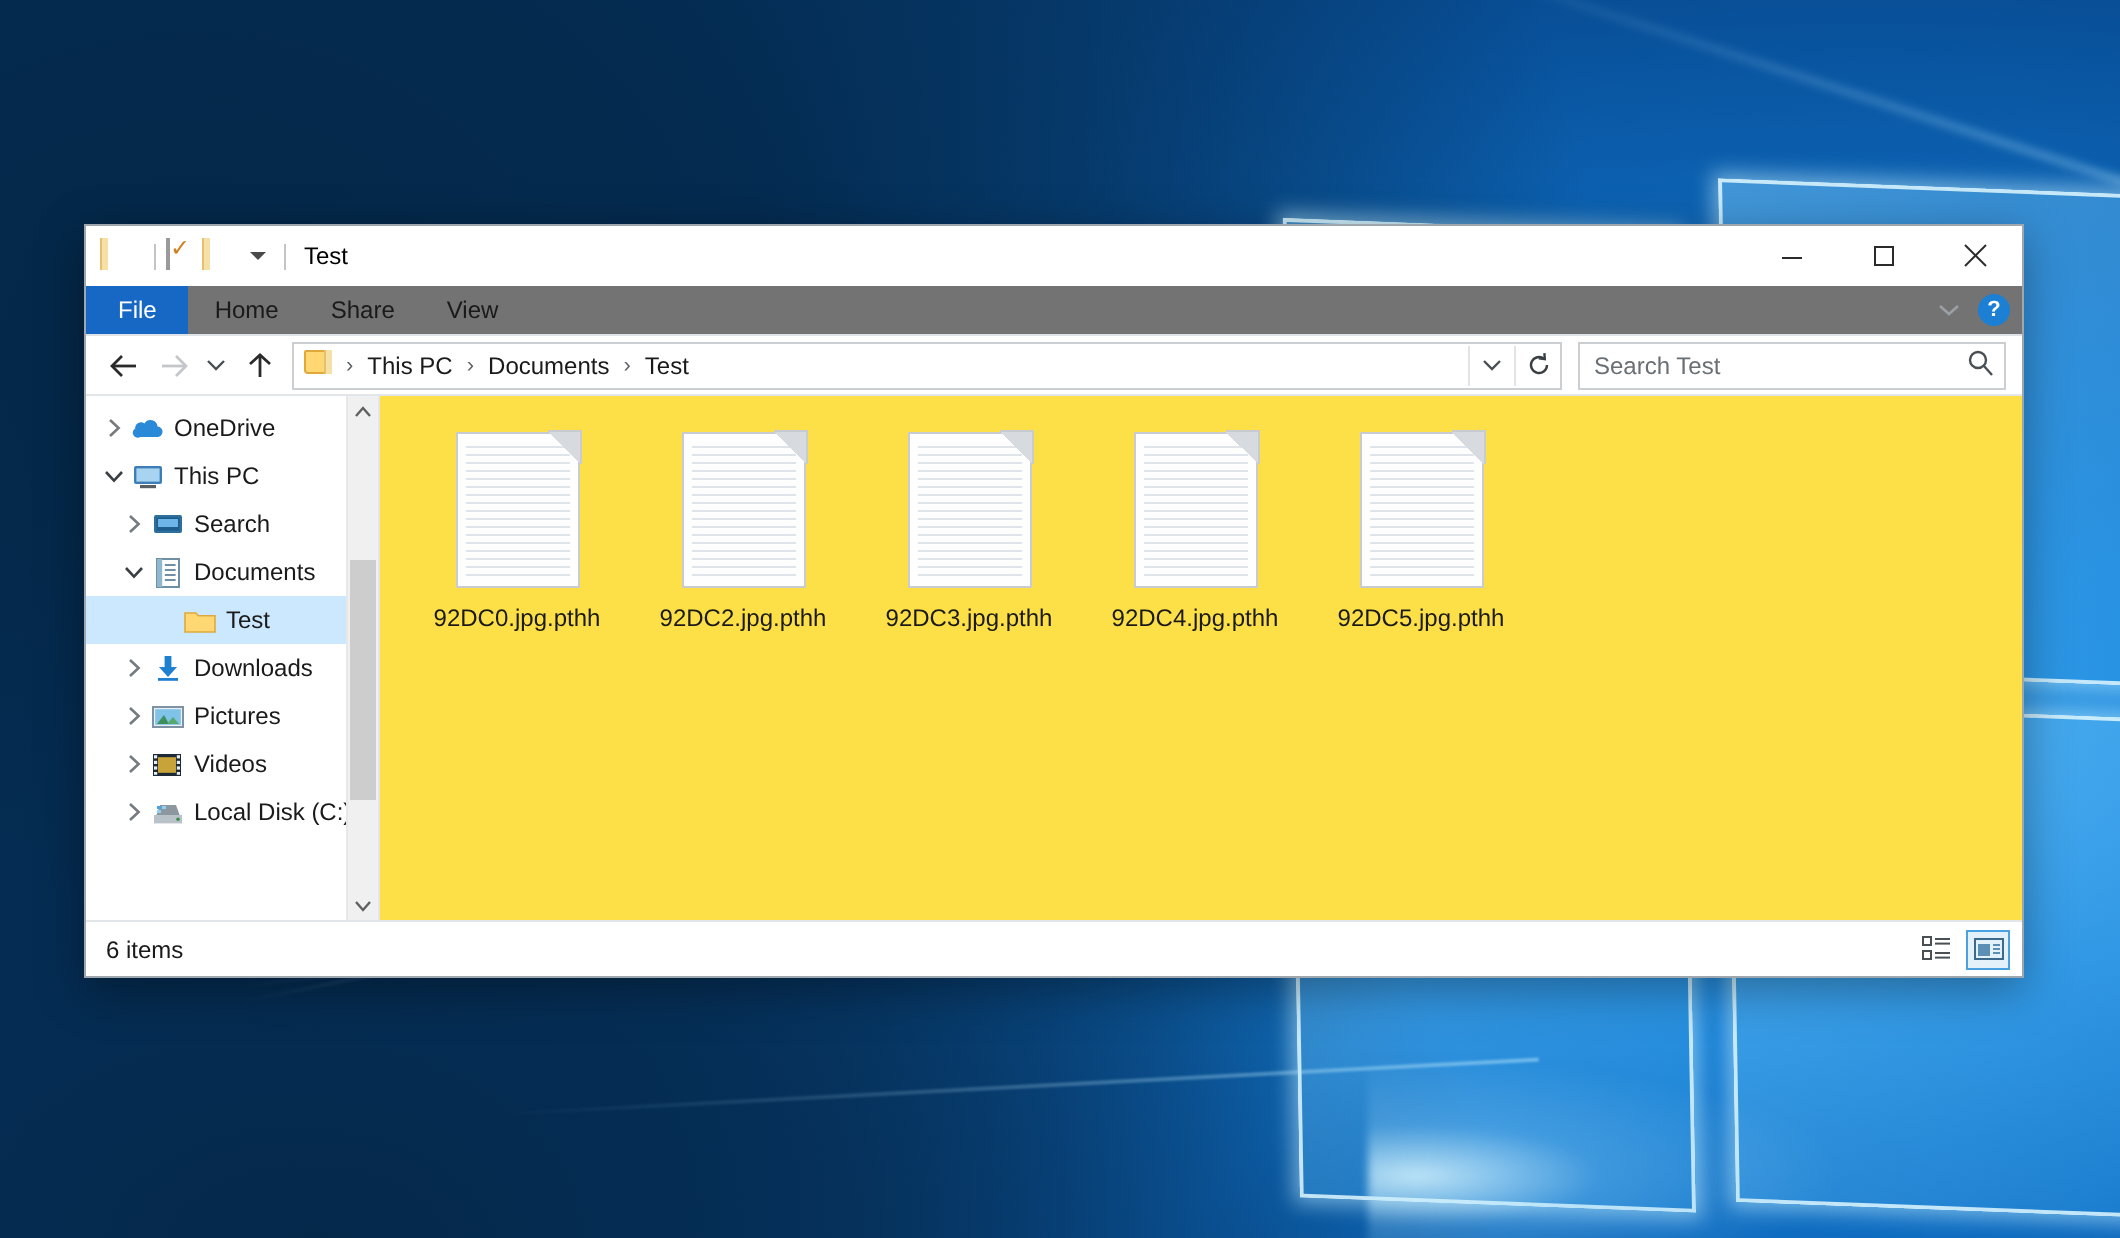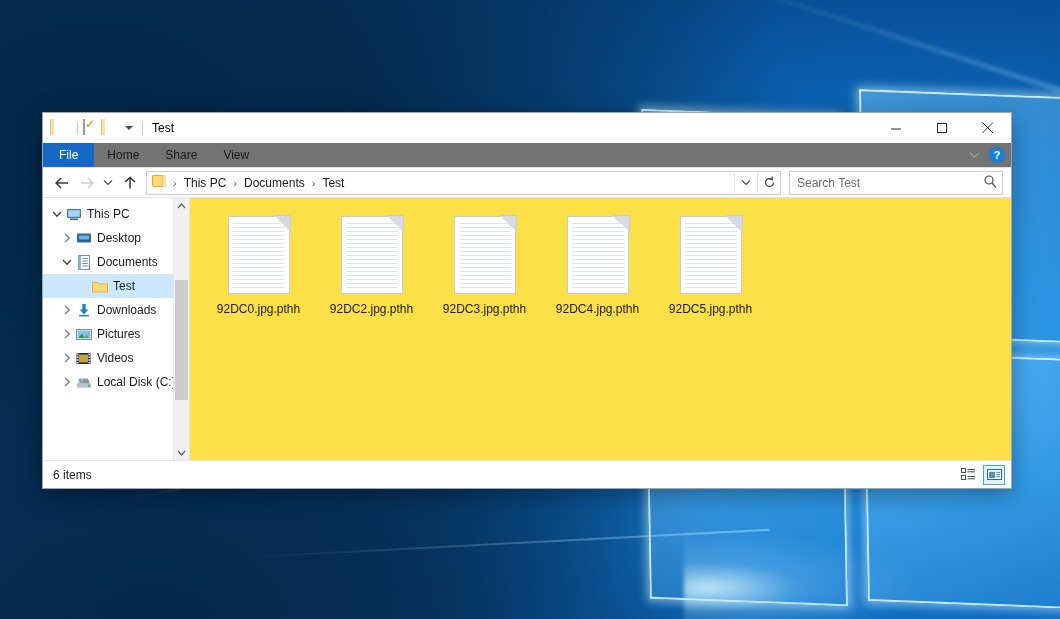--- a/index.html
+++ b/index.html
@@ -403,20 +403,37 @@
     </div>
   </div>
 
   <div id="body">
 
     <div id="sidebar">
       <div id="tree">
           <div class="tree-item lvl0">
             <span class="tw">
               <span style="display: flex; align-items: center;">
+                <svg width="9" height="10" viewBox="0 0 9 10">
+                  <polyline points="2,1 6.3,5 2,9" fill="none" stroke="#767b80" stroke-width="1.3"></polyline>
+                </svg>
+              </span>
+            </span>
+            <span class="tree-ico">
+              <span style="display: flex; align-items: center;">
+                <svg width="16" height="12" viewBox="0 0 16 12">
+                  <path d="M4.2 10.5h8.3a2.6 2.6 0 0 0 .3-5.2 3.6 3.6 0 0 0-6.6-1.6A2.9 2.9 0 0 0 1.6 6.2 2.3 2.3 0 0 0 4.2 10.5z" fill="#2b8ad8"></path>
+                </svg>
+              </span>
+            </span>
+            <span>OneDrive</span>
+          </div>
+          <div class="tree-item lvl0">
+            <span class="tw">
+              <span style="display: flex; align-items: center;">
                 <svg width="10" height="9" viewBox="0 0 10 9">
                   <polyline points="1,2 5,6.3 9,2" fill="none" stroke="#3a3f44" stroke-width="1.3"></polyline>
                 </svg>
               </span>
             </span>
             <span class="tree-ico">
               <span style="display: flex; align-items: center;">
                 <svg width="16" height="13" viewBox="0 0 16 13">
                   <rect x="1" y="1" width="14" height="9" rx="1" fill="#3d7eb8"></rect>
                   <rect x="2.2" y="2.2" width="11.6" height="6.6" fill="#a8d4f2"></rect>
@@ -436,21 +453,21 @@
             </span>
             <span class="tree-ico">
               <span style="display: flex; align-items: center;">
                 <svg width="16" height="13" viewBox="0 0 16 13">
                   <rect x="1" y="1.5" width="14" height="9" rx="1" fill="#2f6f9e"></rect>
                   <rect x="2.2" y="2.7" width="11.6" height="6.6" fill="#1f5d8c"></rect>
                   <rect x="3" y="3.5" width="10" height="4" fill="#6fb6e8"></rect>
                 </svg>
               </span>
             </span>
-            <span>Desktop</span>
+            <span>Search</span>
           </div>
           <div class="tree-item lvl1">
             <span class="tw">
               <span style="display: flex; align-items: center;">
                 <svg width="10" height="9" viewBox="0 0 10 9">
                   <polyline points="1,2 5,6.3 9,2" fill="none" stroke="#3a3f44" stroke-width="1.3"></polyline>
                 </svg>
               </span>
             </span>
             <span class="tree-ico">

